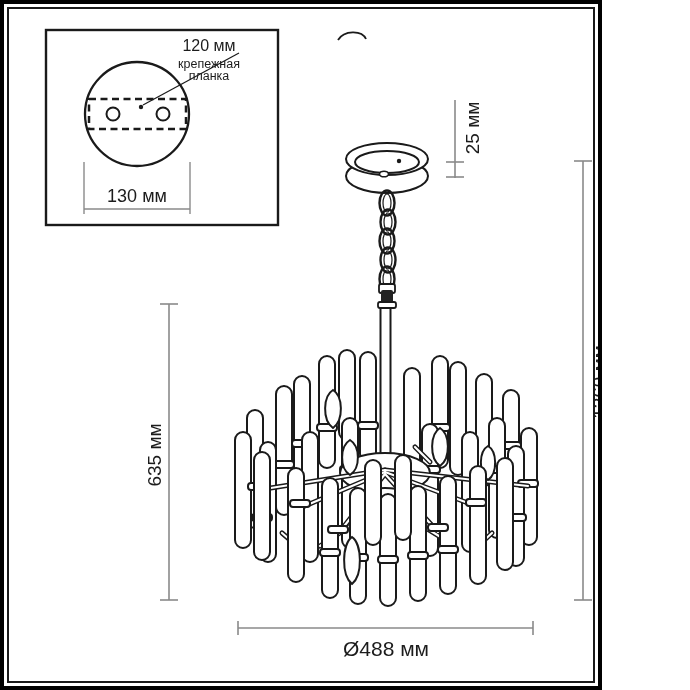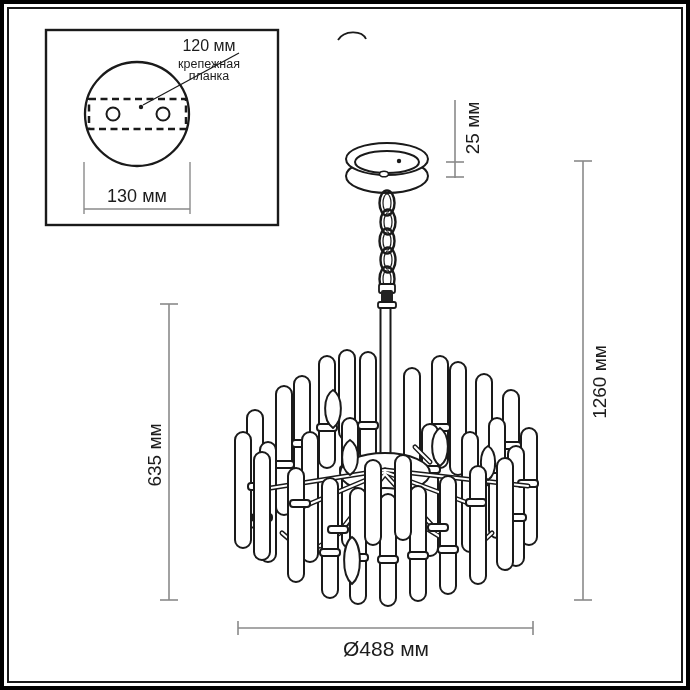--- a/index.html
+++ b/index.html
@@ -1,16 +1,16 @@
 <!DOCTYPE html>
 <html><head>
 <meta charset="utf-8">
 <style>
   html,body{margin:0;padding:0;background:#fff;}
-  .page{position:relative;width:690px;height:690px;background:#fff;overflow:hidden;
+  .page{position:relative;width:602px;height:690px;background:#fff;overflow:hidden;
         font-family:"Liberation Sans",sans-serif;}
   .frame-outer{position:absolute;inset:0;border:4px solid #000;pointer-events:none;}
   .frame-inner{position:absolute;inset:7px;border:2px solid #1a1a1a;pointer-events:none;}
   svg{position:absolute;left:0;top:0;}
   svg text{font-family:"Liberation Sans",sans-serif;fill:#1c1c1c;}
   .dimtxt{font-size:19px;}
   .dimtxt-big{font-size:21px;}
   .insettxt{font-size:16px;}
   .insettxt-sm{font-size:12.5px;}
   .insettxt-130{font-size:18px;}

